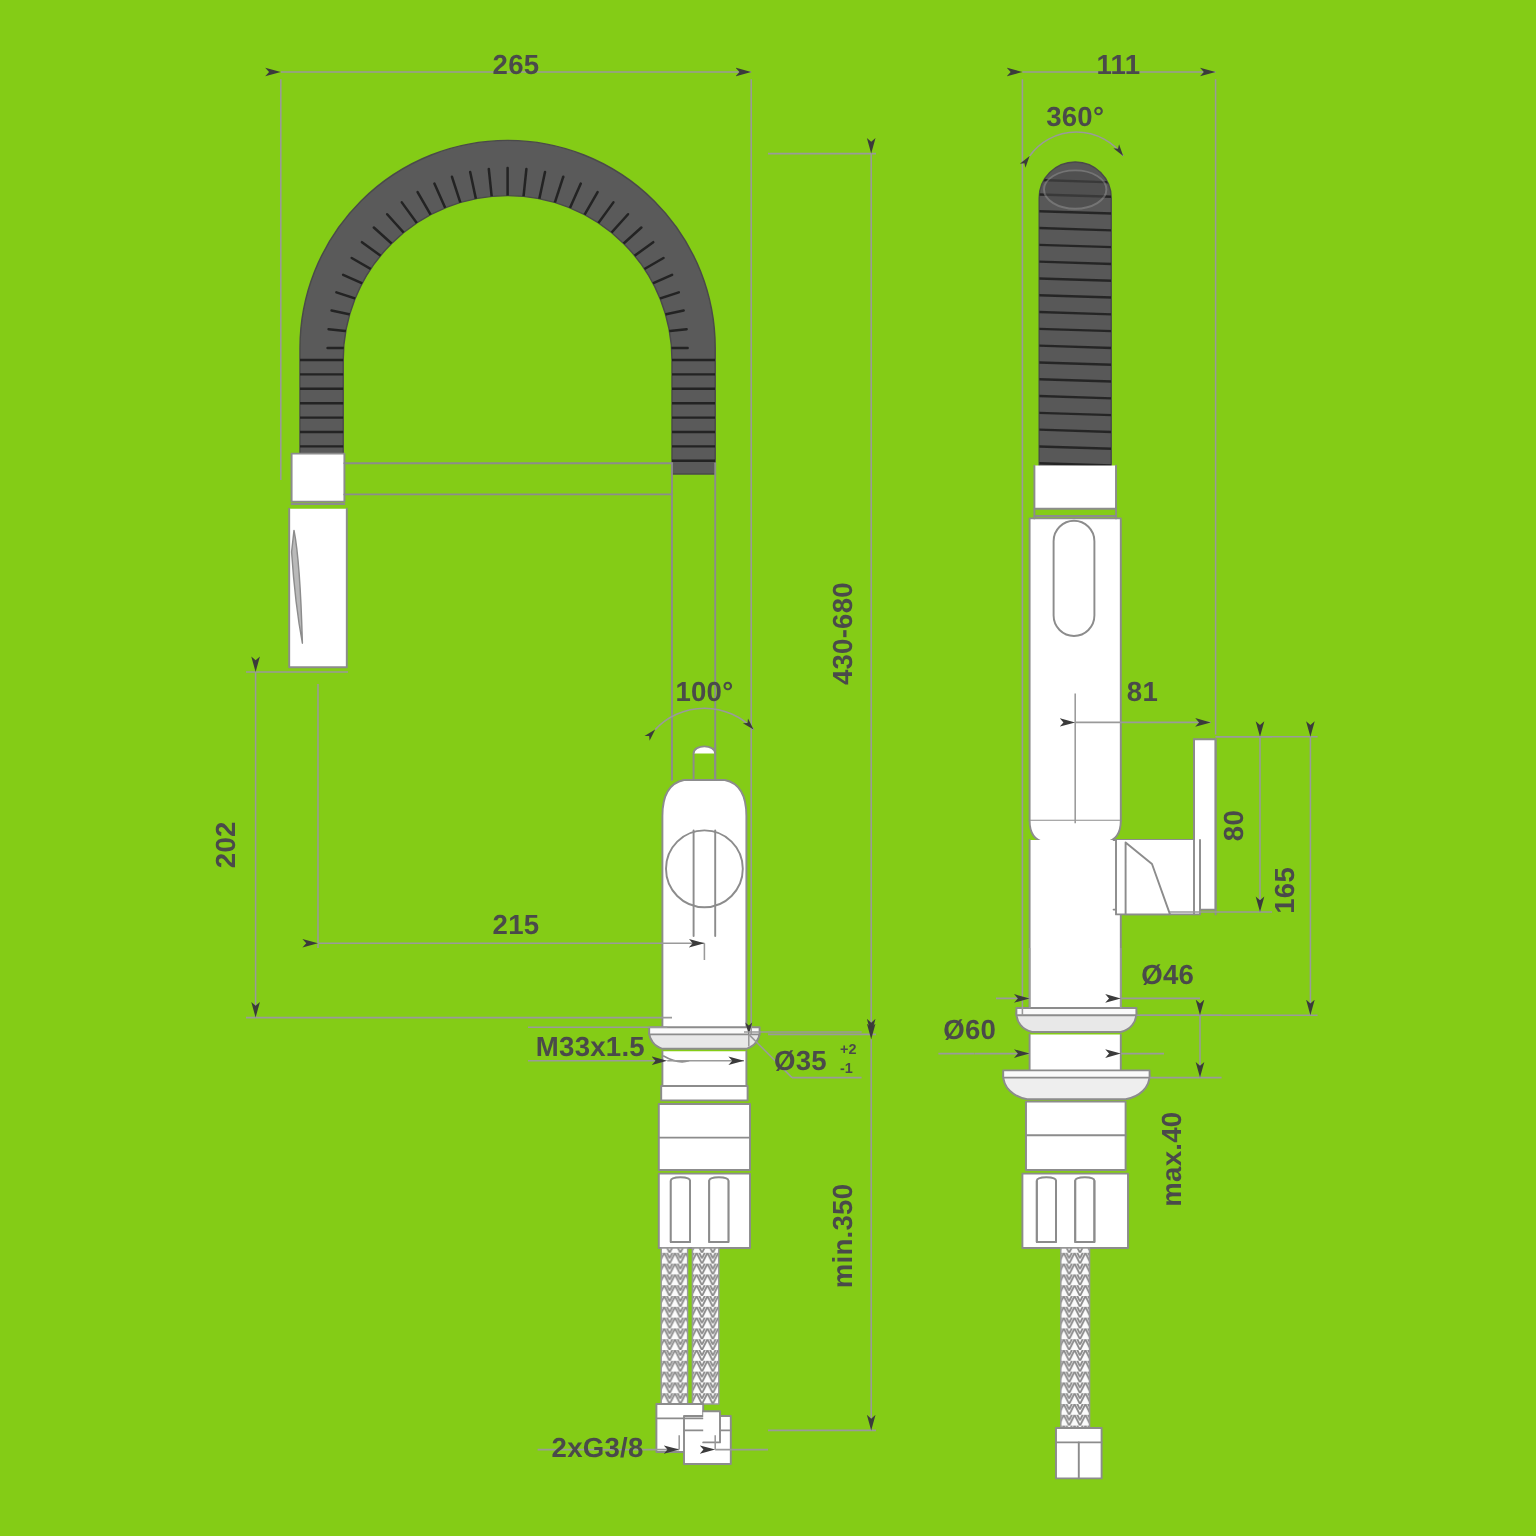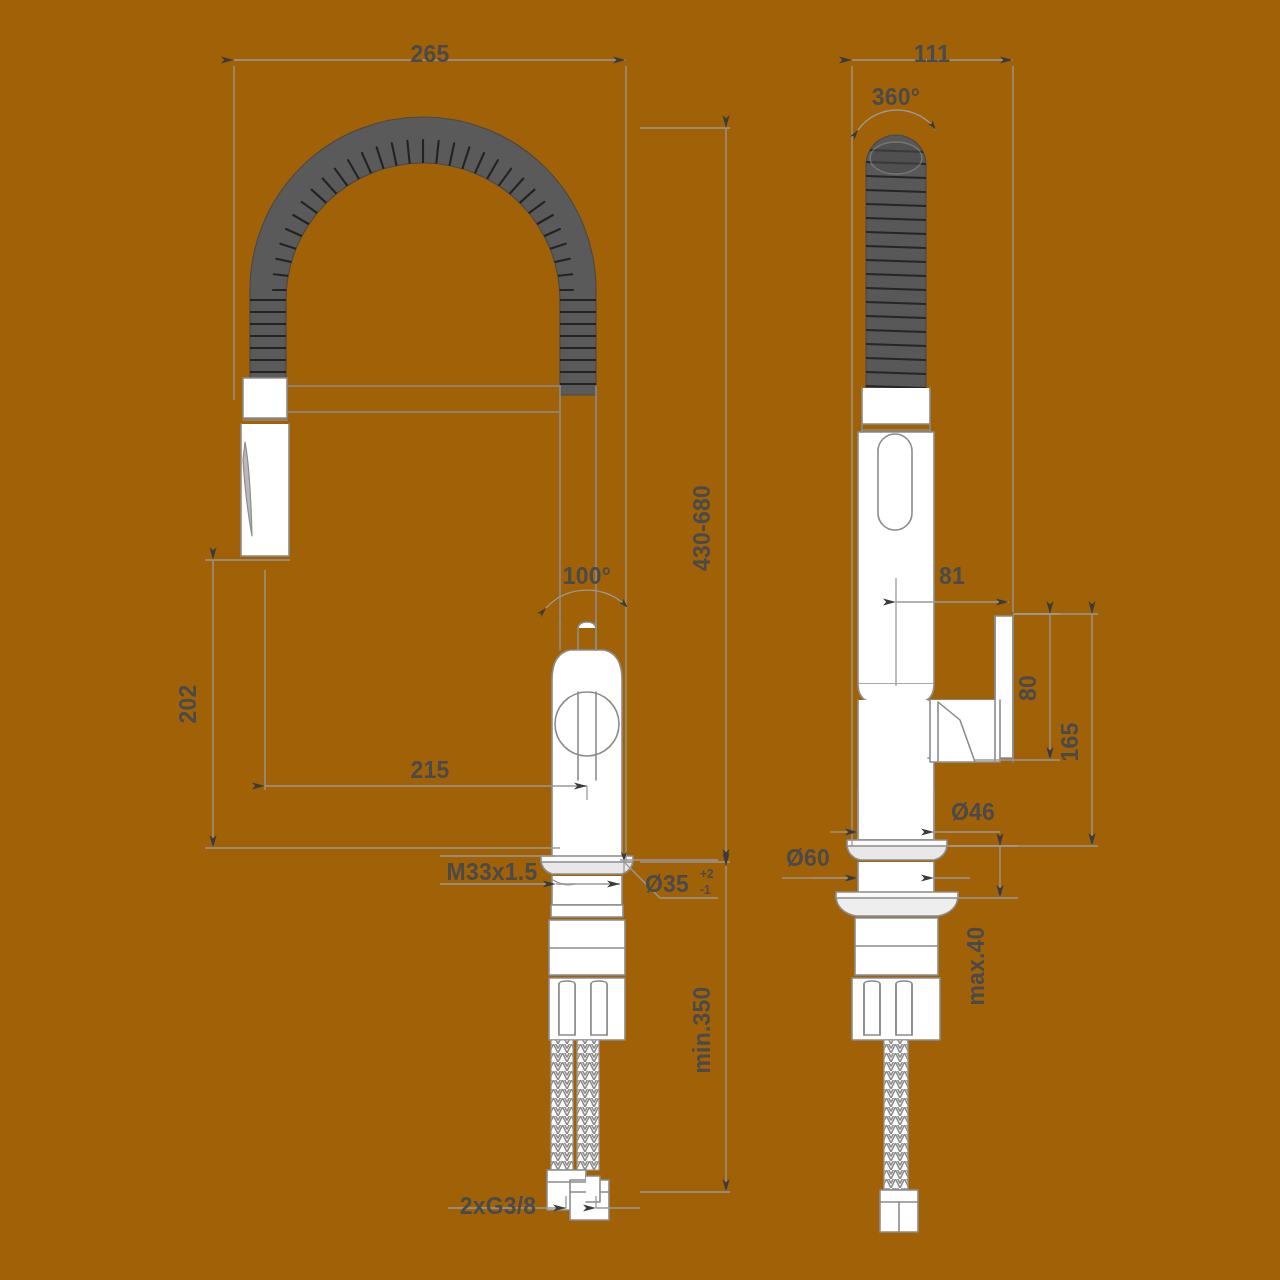--- a/index.html
+++ b/index.html
@@ -1,17 +1,17 @@
 <!DOCTYPE html>
 <html><head>
 <meta charset="utf-8">
 <style>
   html,body{margin:0;padding:0;background:#ffffff;}
   body{width:1280px;height:1280px;font-family:"Liberation Sans",sans-serif;overflow:hidden;}
-  #stage{position:relative;width:1280px;height:1280px;background:#a16207;}
+  #stage{position:relative;width:1280px;height:1280px;background:#84cc16;}
   svg#drawing{position:absolute;left:0;top:0;width:1280px;height:1280px;}
   .dimtext{font-family:"Liberation Sans",sans-serif;font-size:23px;fill:#4a4a4a;font-weight:700;letter-spacing:.2px;}
   .toltext{font-family:"Liberation Sans",sans-serif;font-size:12px;fill:#4a4a4a;font-weight:700;}
 </style>
 </head>
 <body>
 
 <div id="stage">
 <svg id="drawing" viewBox="0 0 1280 1280">
   <defs>

